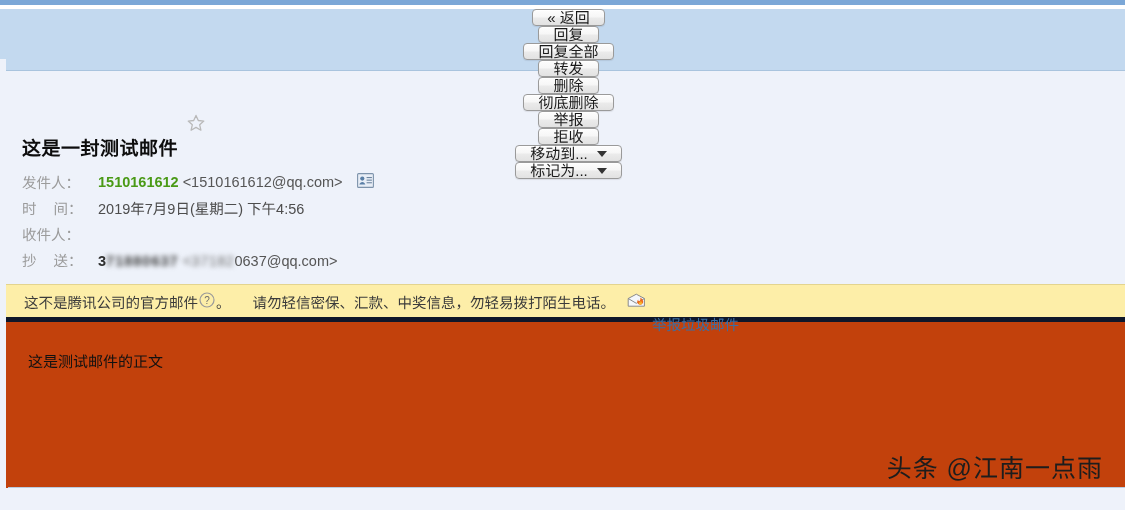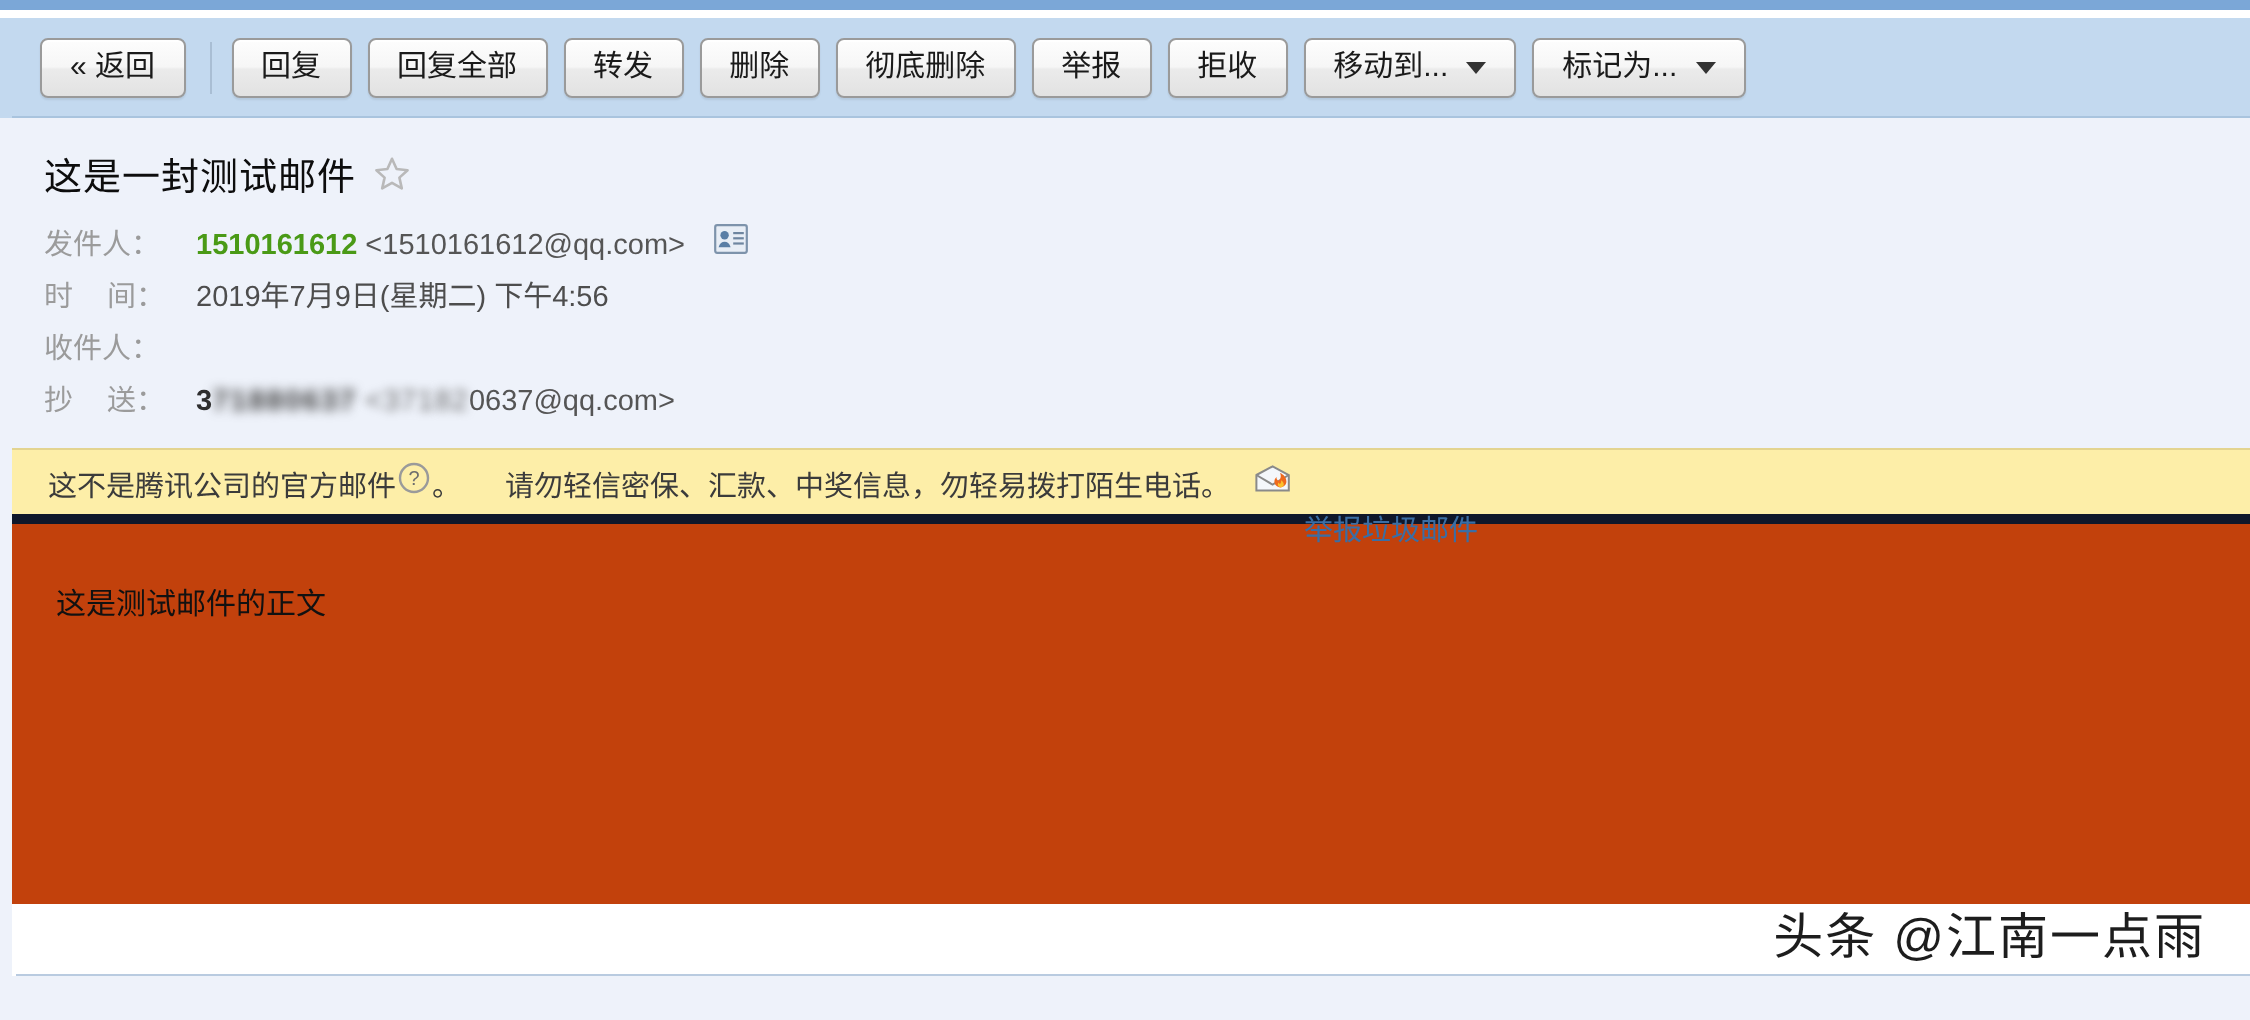--- a/index.html
+++ b/index.html
@@ -24,26 +24,27 @@
   }
   .top-gap {
     height: 4px;
     background: #ffffff;
     width: 100%;
   }
 
   
   .toolbar {
     background: #c3d9ef;
-    height: 50px;
+    height: 62px;
     display: flex;
     align-items: center;
     padding: 0 0 0 20px;
     box-sizing: border-box;
     border-bottom: 1px solid #a9c4de;
+    flex-direction: column;
   }
   .tb-btn {
     display: inline-flex;
     align-items: center;
     justify-content: center;
     height: 30px;
     padding: 0 14px;
     margin-right: 8px;
     background: linear-gradient(to bottom, #fdfdfd 0%, #f6f6f6 48%, #ebebeb 52%, #e2e2e2 100%);
     border: 1px solid #9a9a9a;
@@ -78,23 +79,24 @@
     padding: 14px 0 10px 22px;
     box-sizing: border-box;
   }
   .subject-row {
     display: flex;
     align-items: center;
     margin-bottom: 9px;
   }
   .subject {
     font-size: 19px;
-    font-weight: normal;
+    font-weight: bold;
     color: #0d0d0d;
     letter-spacing: 0.5px;
+    margin-top: 48px;
   }
   .star-icon {
     margin-left: 8px;
     line-height: 1;
     display: inline-flex;
     align-items: center;
     cursor: pointer;
   }
 
   .meta-row {

